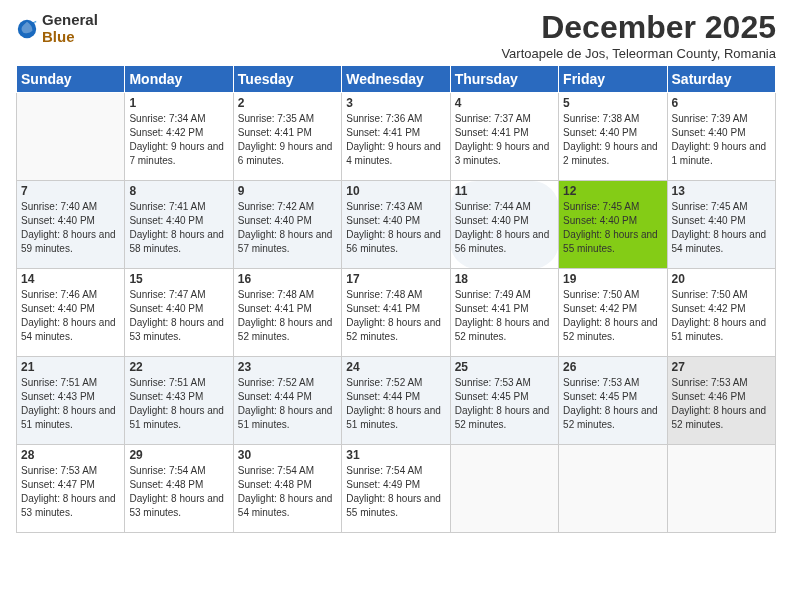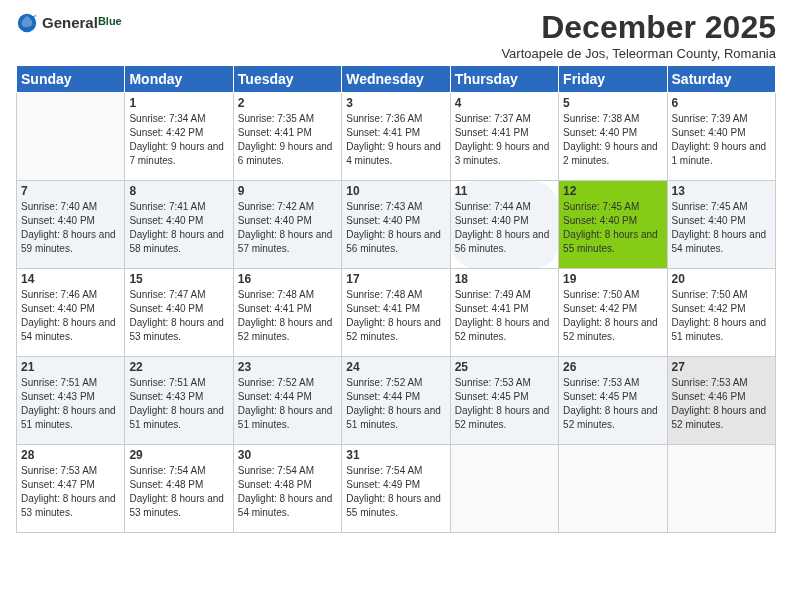--- a/index.html
+++ b/index.html
@@ -26,32 +26,33 @@
       align-items: center;
       margin-top: 2px;
     }
     .logo-text-general {
       font-size: 15px;
       font-weight: bold;
       color: #333;
       line-height: 1.1;
     }
     .logo-text-blue {
-      font-size: 11px;
-      font-weight: bold;
-      color: #14532d;
+      font-size: 15px;
+      font-weight: bold;
+      color: #a16207;
       line-height: 1.1;
     }
     .logo-icon {
       width: 22px;
       height: 22px;
       margin-right: 4px;
     }
     .logo-words {
       display: flex;
+      flex-direction: column;
       line-height: 1.1;
     }
     .title-block {
       text-align: right;
     }
     .month-title {
       font-size: 32px;
       font-weight: bold;
       color: #333;
       line-height: 1.1;

